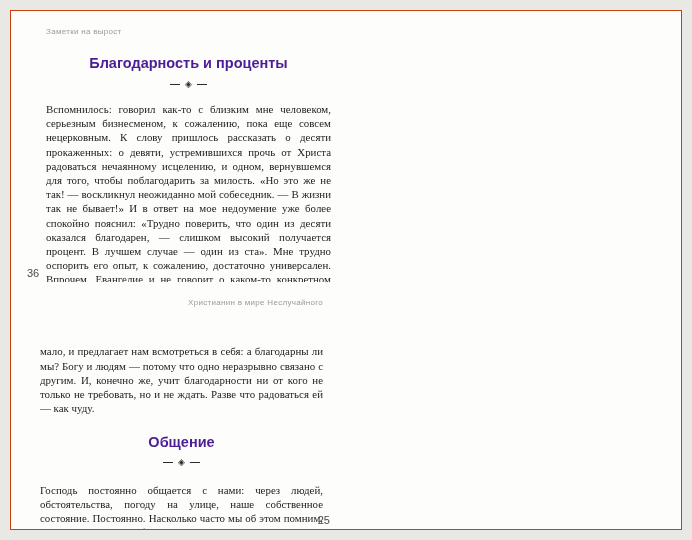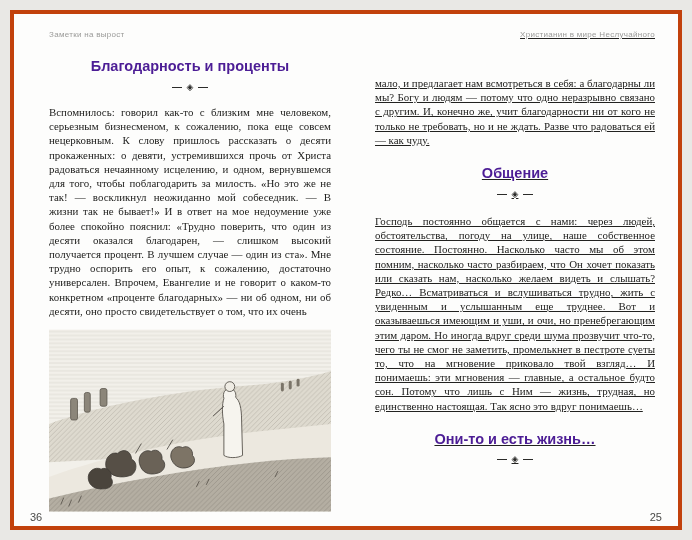--- a/index.html
+++ b/index.html
@@ -9,27 +9,28 @@
     background:#e9e8e5;
     color:#222220;
   }
   .frame {
     width:692px; height:540px;
     padding:10px;
   }
   .spread {
     width:672px; height:520px;
     background:#fdfdfc;
-    border:4px solid #c2410c;
+    border:1px solid #c2410c;
     display:flex;
     position:relative;
+    flex-direction:column;
   }
   .page { width:50%; position:relative; padding-top:16px; overflow:hidden; }
   .page.left  { padding-left:35px; padding-right:15px; }
-  .page.right { padding-left:29px; padding-right:23px;text-decoration:underline; }
+  .page.right { padding-left:29px; padding-right:23px; }
 
   .running-header {
     font-family:"Liberation Sans", sans-serif;
     font-size:8px; line-height:10px;
     color:#9a9a98; letter-spacing:.3px;
   }
   .page.left  .running-header { text-align:left; }
   .page.right .running-header { text-align:right; }
 
   .section-title {

